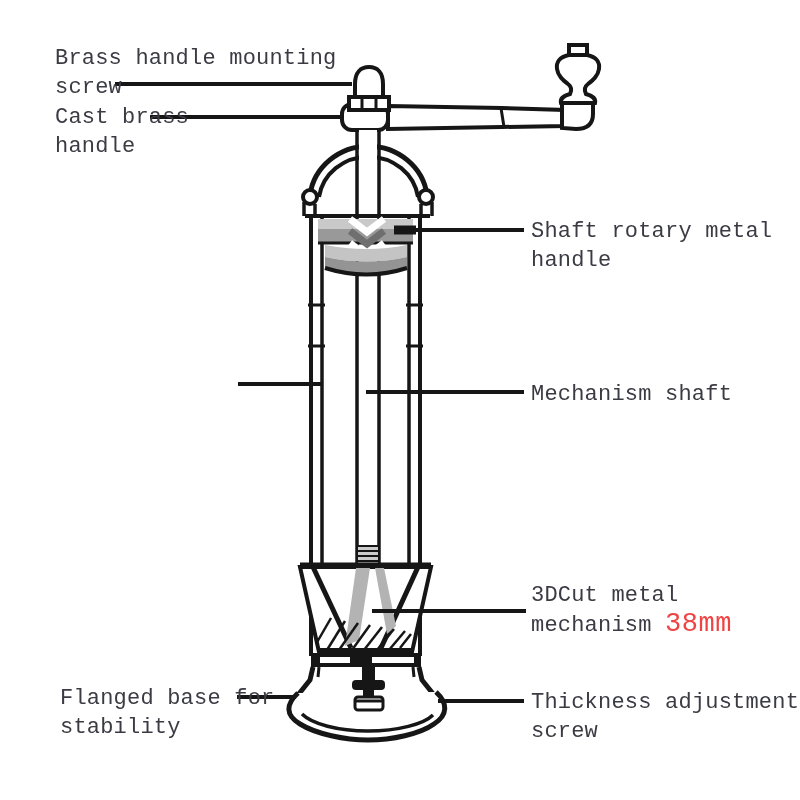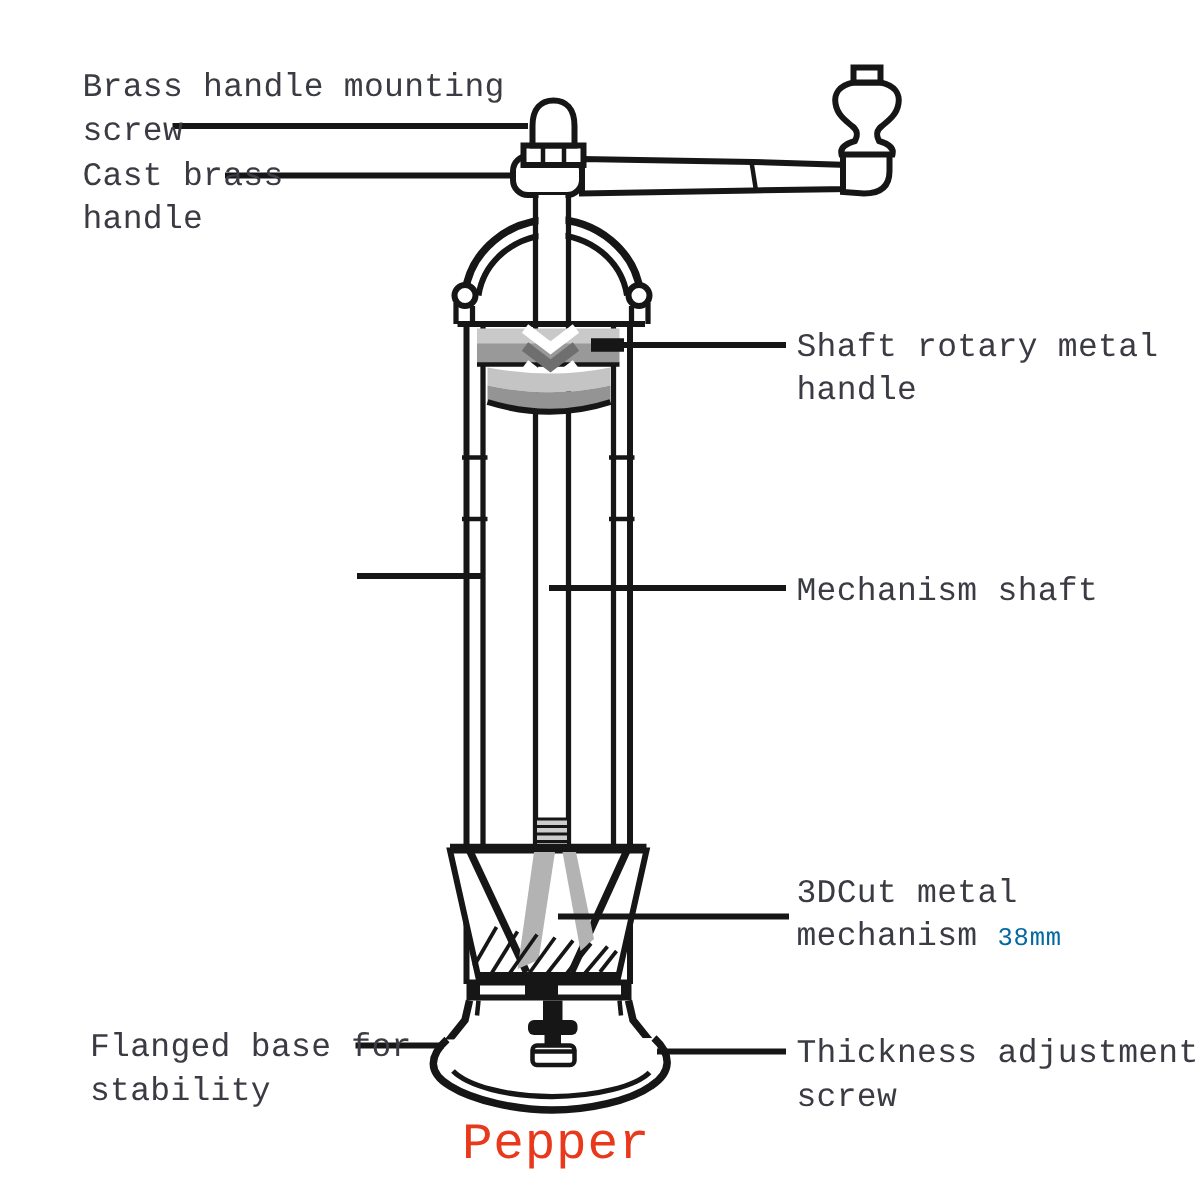--- a/index.html
+++ b/index.html
@@ -14,22 +14,22 @@
   .lbl{
     position:absolute;
     color:#3b3b44;
     font-size:22px;
     line-height:29px;
     white-space:nowrap;
     letter-spacing:0.2px;
   }
   .lbl div{white-space:nowrap;}
   .size-note{
-    font-size:17px;
-    color:#0369a1;
+    font-size:27px;
+    color:#ef4444;
     letter-spacing:0.5px;
   }
   #label-pepper{
     position:absolute;
     left:308px;top:745px;
     font-size:34px;
     color:#e8391c;
     letter-spacing:0.5px;
     white-space:nowrap;
   }
@@ -186,15 +186,14 @@
   <div class="lbl" style="left:60px;top:684px;">
     <div>Flanged base for</div>
     <div>stability</div>
   </div>
 
   <div class="lbl" style="left:531px;top:688px;">
     <div>Thickness adjustment</div>
     <div>screw</div>
   </div>
 
-  <div id="label-pepper">Pepper</div>
 
 </div>
 
 </body></html>

